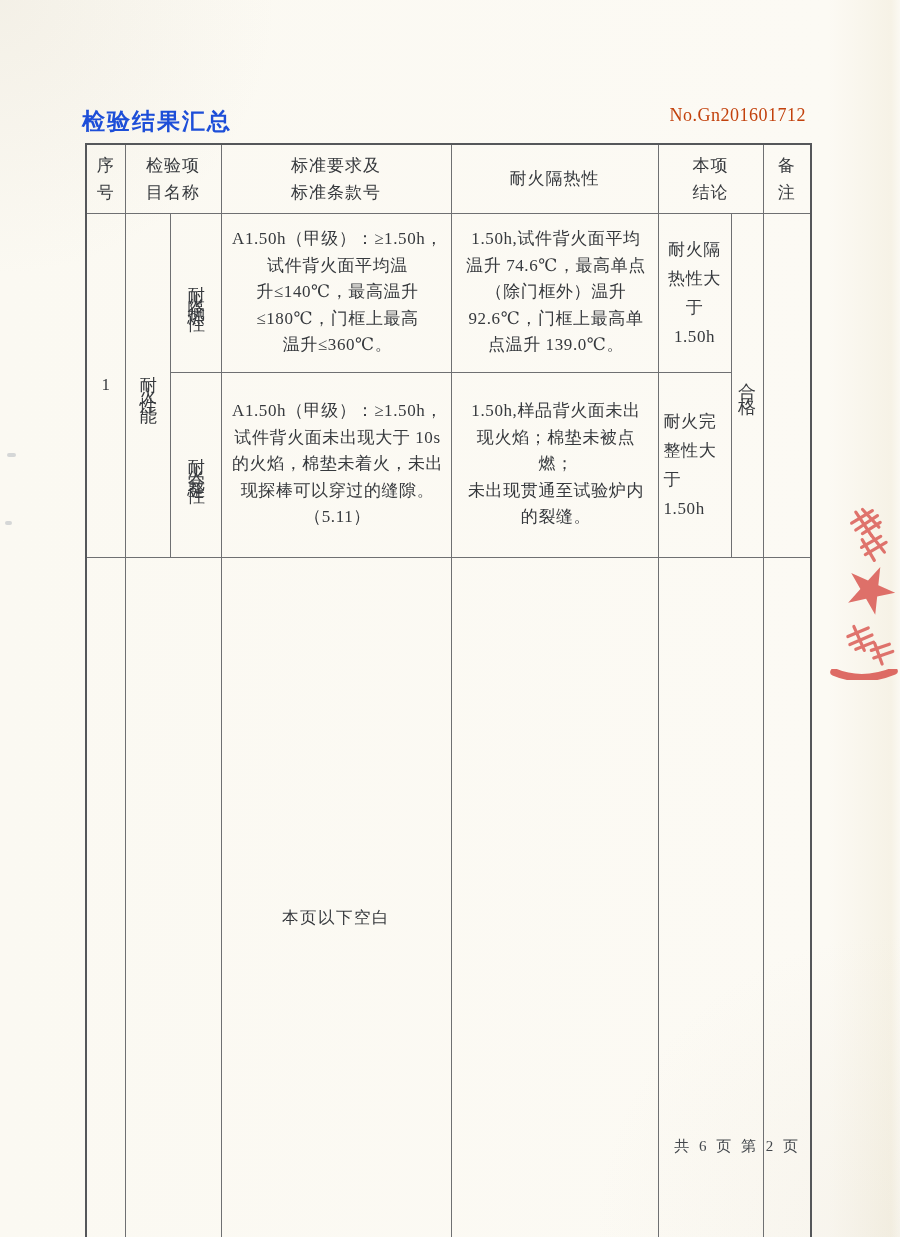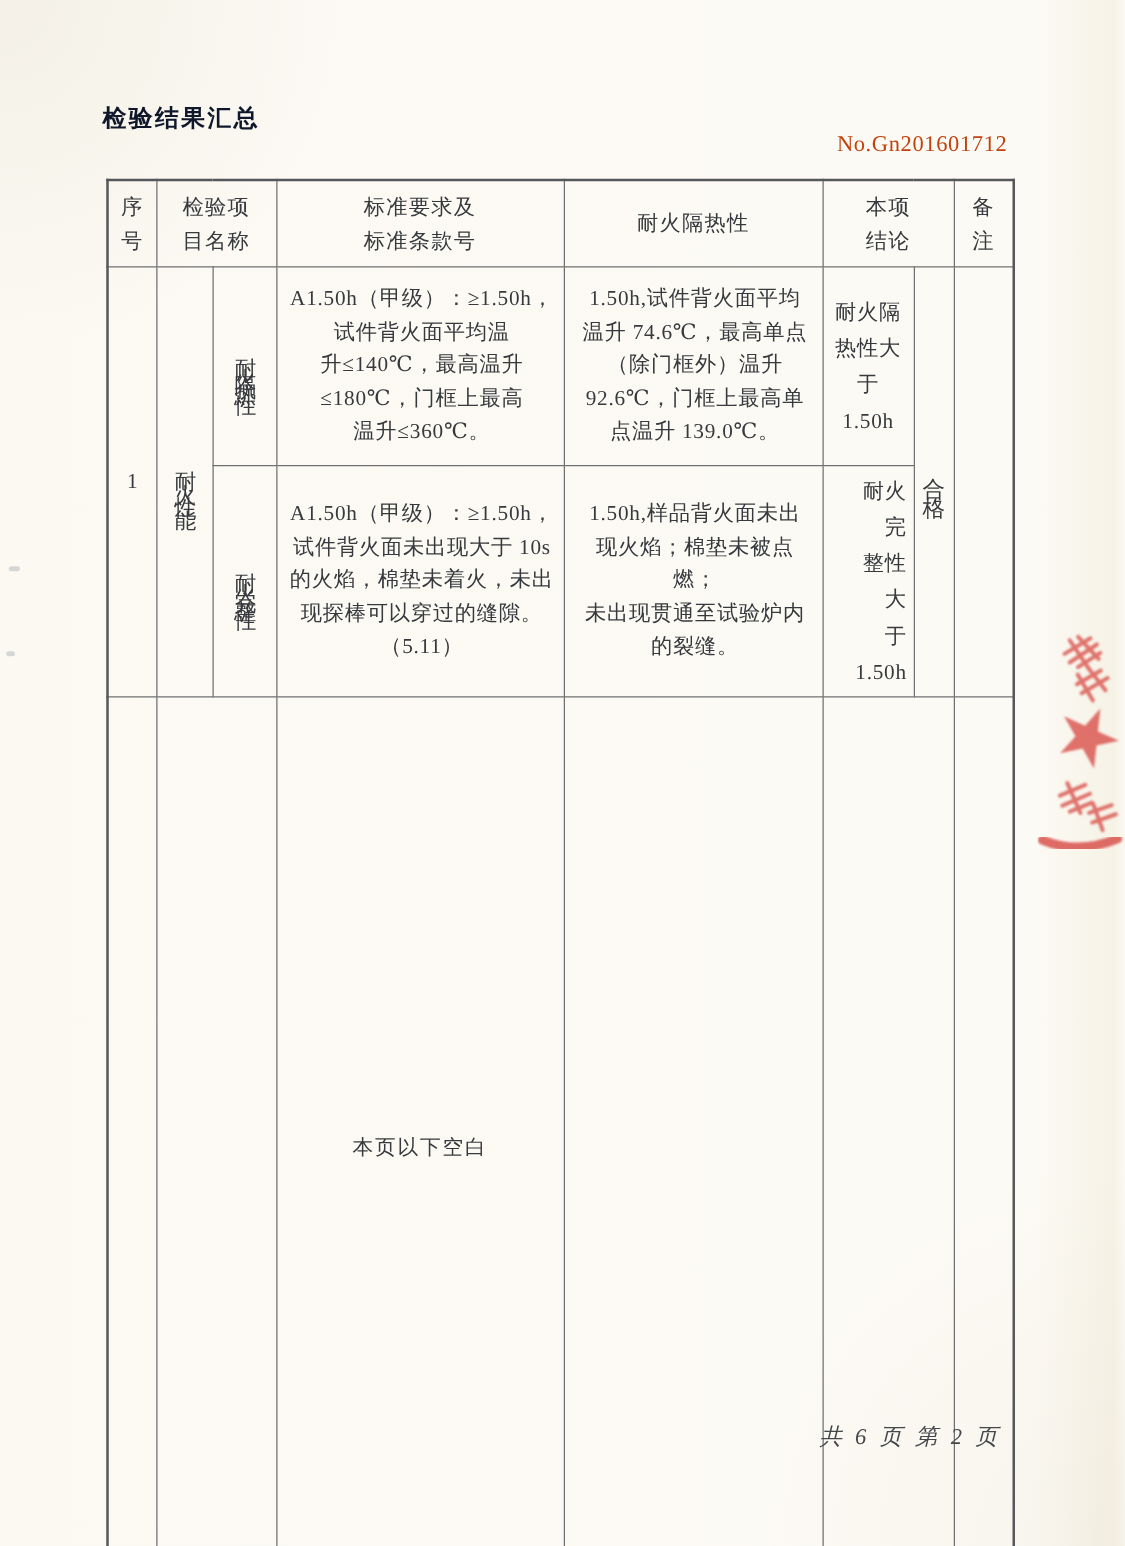--- a/index.html
+++ b/index.html
@@ -11,26 +11,26 @@
       radial-gradient(circle at 100% 100%, rgba(215,205,185,0.14), rgba(215,205,185,0) 20%),
       linear-gradient(90deg, #fbf9f2 0%, #fcfaf4 92%, #f6f2e6 99%, #fbf9f2 100%),
       #fbf9f2;
     font-family: "Liberation Serif", "DejaVu Serif", serif;
     color: #36393d;
     overflow: hidden;
   }
 
   .page-title {
     position: absolute;
-    left: 82px; top: 82px;
+    left: 82px; top: 106px;
     font-family: "Liberation Sans", "DejaVu Sans", sans-serif;
     font-weight: bold;
-    font-size: 19px;
+    font-size: 23px;
     letter-spacing: 2px;
-    color: #0f172a;
+    color: #1d4ed8;
   }
 
   .report-no {
     position: absolute;
     right: 94px; top: 105px;
     font-size: 18px;
     letter-spacing: 0.5px;
     color: #c2410c;
   }
 
@@ -82,24 +82,23 @@
     vertical-align: top;
     text-align: center;
     padding-top: 17px;
     letter-spacing: 1.5px;
     font-size: 16.5px;
   }
 
   .page-footer {
     position: absolute;
     right: 99px; top: 1137px;
-    font-size: 18px;
+    font-size: 15px;
     letter-spacing: 3px;
     color: #44484d;
-    font-style: italic;
   }
 
   .stamp {
     position: absolute;
     left: 830px; top: 486px;
     width: 70px; height: 200px;
     pointer-events: none;
   }
 
   .speck {
@@ -167,21 +166,21 @@
     <td class="center"><span class="vtext v-sub">耐火完整性</span></td>
     <td class="celltext">A1.50h（甲级）：≥1.50h，
 试件背火面未出现大于 10s
 的火焰，棉垫未着火，未出
 现探棒可以穿过的缝隙。
 （5.11）</td>
     <td class="celltext">1.50h,样品背火面未出
 现火焰；棉垫未被点燃；
 未出现贯通至试验炉内
 的裂缝。</td>
-    <td class="celltext center" style="padding-left:20px;text-align:right;line-height:29px;">耐火完
+    <td class="celltext center" style="padding-left:5px;text-align:left;line-height:29px;">耐火完
 整性大
 于 1.50h</td>
   </tr>
   <tr style="height:705px">
     <td></td>
     <td colspan="2"></td>
     <td class="blank-note-cell">本页以下空白</td>
     <td></td>
     <td colspan="2"></td>
     <td></td>

